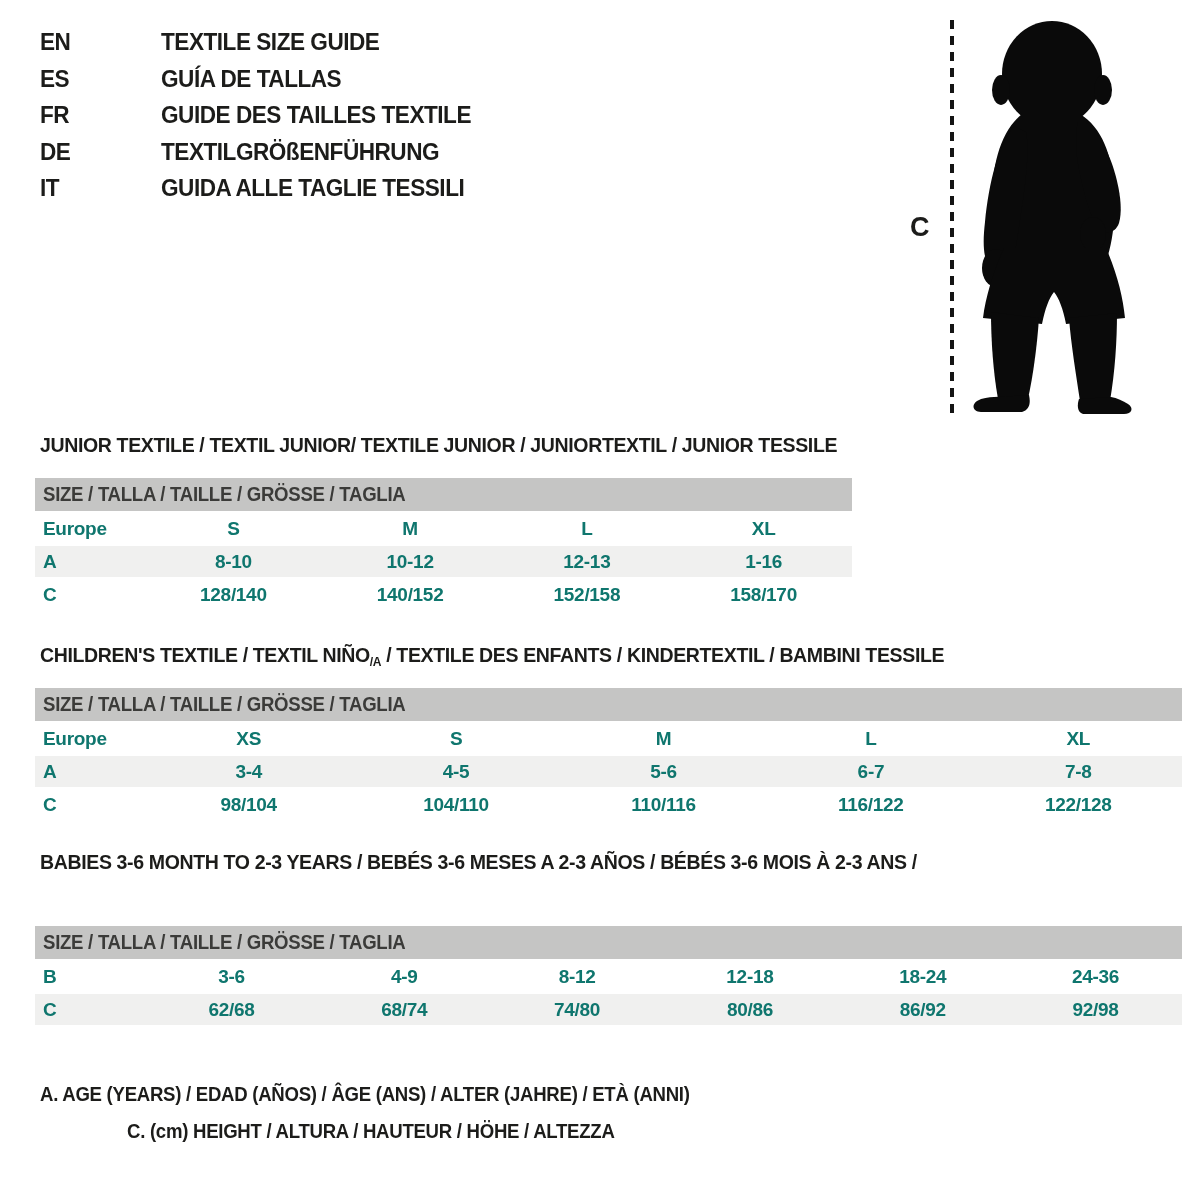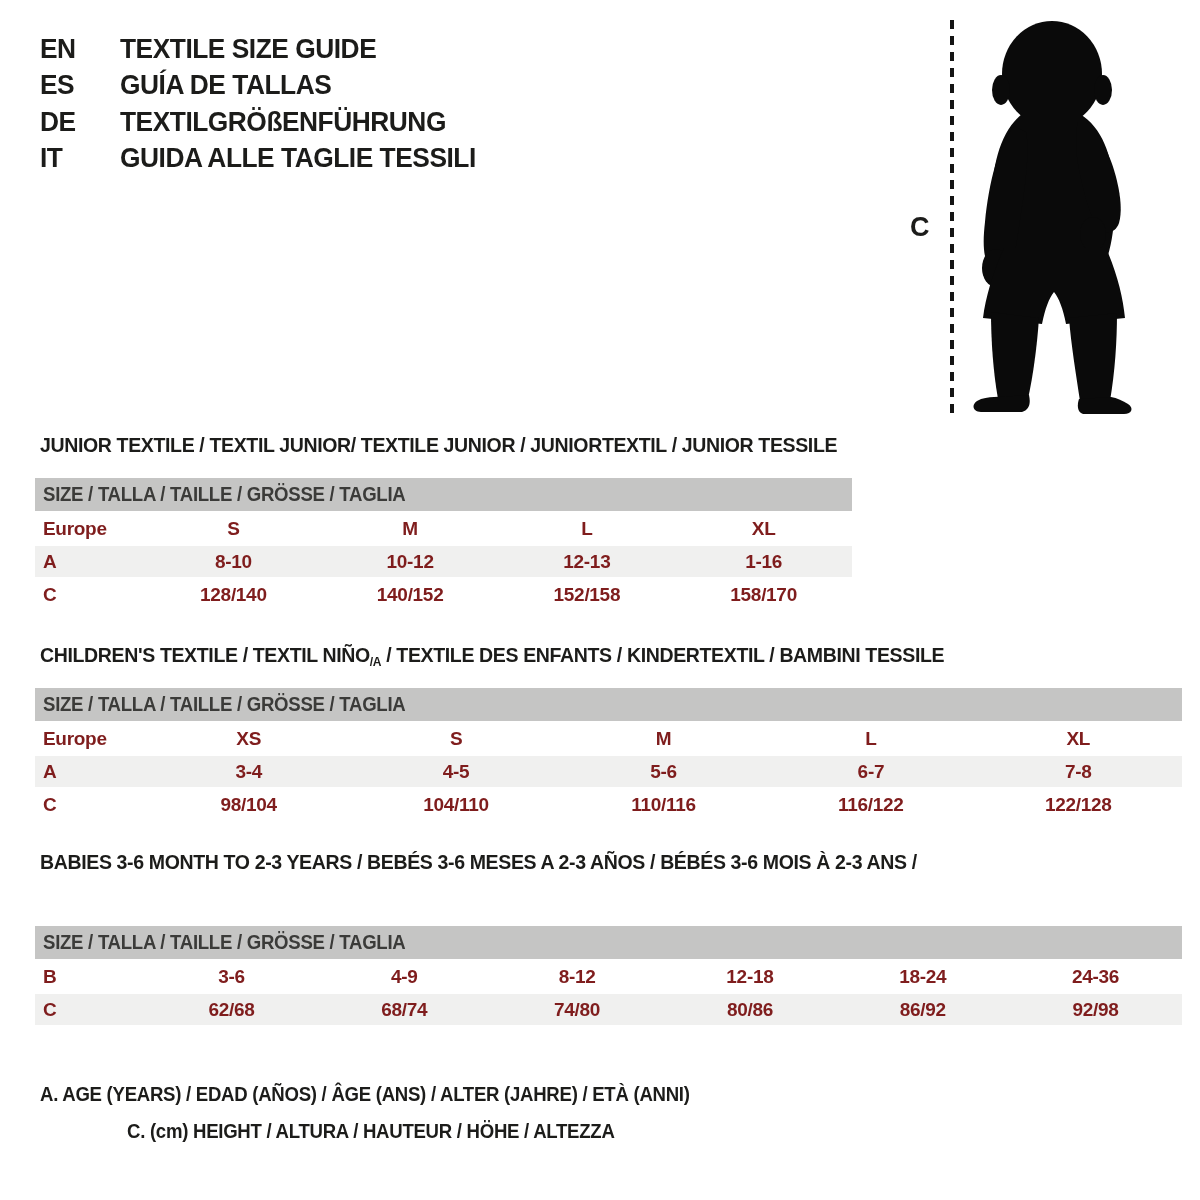--- a/index.html
+++ b/index.html
@@ -16,21 +16,21 @@
     background:#ffffff;
     font-family:"Liberation Sans", sans-serif;
     font-weight:bold;
     color:var(--text);
     overflow:hidden;
   }
   .cx{display:inline-block;transform:scaleX(.93);transform-origin:0 50%;}
 
   
   .lang-header{position:absolute;top:28px;left:40px;}
-  .lang-row{display:flex;height:36.5px;align-items:flex-end;font-size:28px;letter-spacing:-0.5px;}
+  .lang-row{display:flex;height:36.5px;align-items:flex-start;font-size:24px;letter-spacing:-0.5px;gap:41px;}
   .lang-code{width:80px;display:inline-block;transform:scaleX(.94);transform-origin:0 50%;}
   .lang-title{display:inline-block;transform:scaleX(.94);transform-origin:0 50%;white-space:nowrap;}
 
   
   .measure-line{
     position:absolute;left:950px;top:20px;width:4px;height:396px;
     background:repeating-linear-gradient(to bottom, #141414 0 9px, transparent 9px 16px);
   }
   .measure-label{position:absolute;left:910px;top:212px;font-size:27px;}
   .toddler{position:absolute;left:963px;top:16px;}
@@ -44,40 +44,44 @@
 
   
   .size-table{position:absolute;}
   #junior-table{top:478px;left:35px;width:817px;}
   #children-table{top:688px;left:35px;width:1147px;}
   #babies-table{top:926px;left:35px;width:1147px;}
   .size-bar{
     height:33px;line-height:33px;background:var(--bar-bg);color:var(--bar-text);
     font-size:20px;padding-left:8px;letter-spacing:-0.3px;white-space:nowrap;overflow:hidden;
   }
-  .t-row{display:grid;height:31px;margin-top:2px;align-items:center;font-size:19px;letter-spacing:-0.3px;color:#7f1d1d;}
+  .t-row{display:grid;height:31px;margin-top:2px;align-items:center;font-size:19px;letter-spacing:-0.3px;color:#0f766e;}
   .t-row.shaded{background:var(--shade);}
   .t-label{padding-left:8px;text-align:left;}
   .t-cell{text-align:center;}
 
   
   .legend{position:absolute;top:1076px;left:40px;text-align:center;}
   .legend-line{height:37px;line-height:37px;font-size:20px;letter-spacing:-0.3px;white-space:nowrap;}
 </style>
 </head>
 <body>
 
 <div class="lang-header">
     <div class="lang-row">
       <span class="lang-code">EN</span>
       <span class="lang-title">TEXTILE SIZE GUIDE</span>
     </div>
     <div class="lang-row">
       <span class="lang-code">ES</span>
       <span class="lang-title">GUÍA DE TALLAS</span>
+    </div>
+    <div class="lang-row">
+      <span class="lang-code">FR</span>
+      <span class="lang-title">GUIDE DES TAILLES TEXTILE</span>
     </div>
     <div class="lang-row">
       <span class="lang-code">DE</span>
       <span class="lang-title">TEXTILGRÖßENFÜHRUNG</span>
     </div>
     <div class="lang-row">
       <span class="lang-code">IT</span>
       <span class="lang-title">GUIDA ALLE TAGLIE TESSILI</span>
     </div>
   </div>

